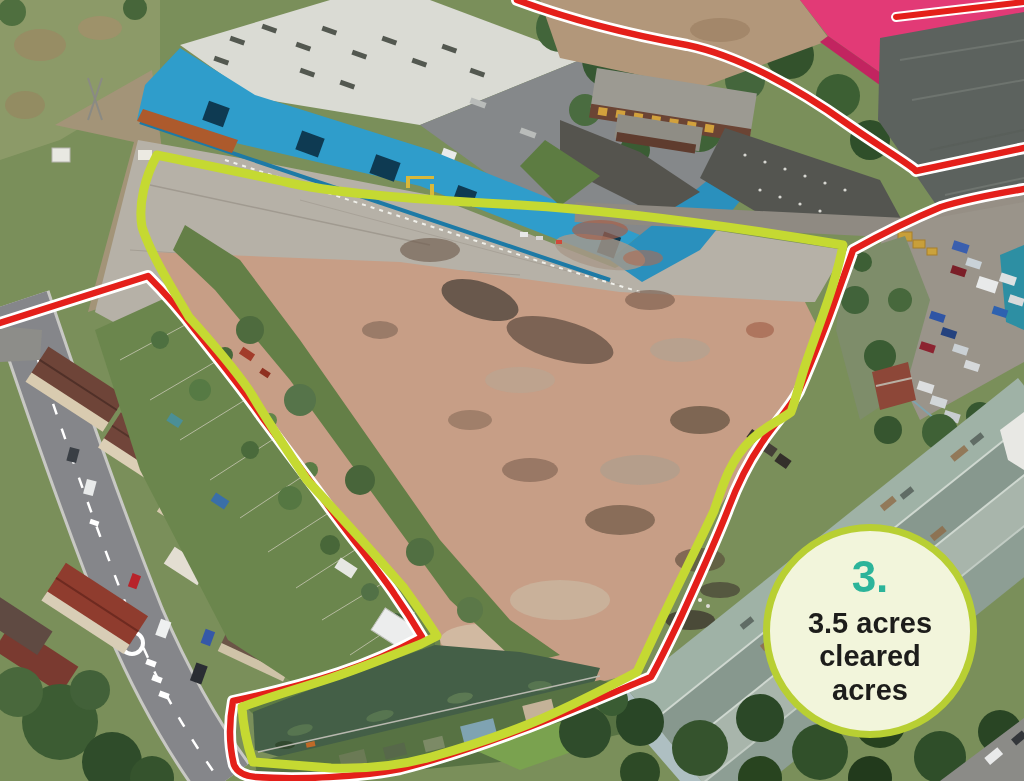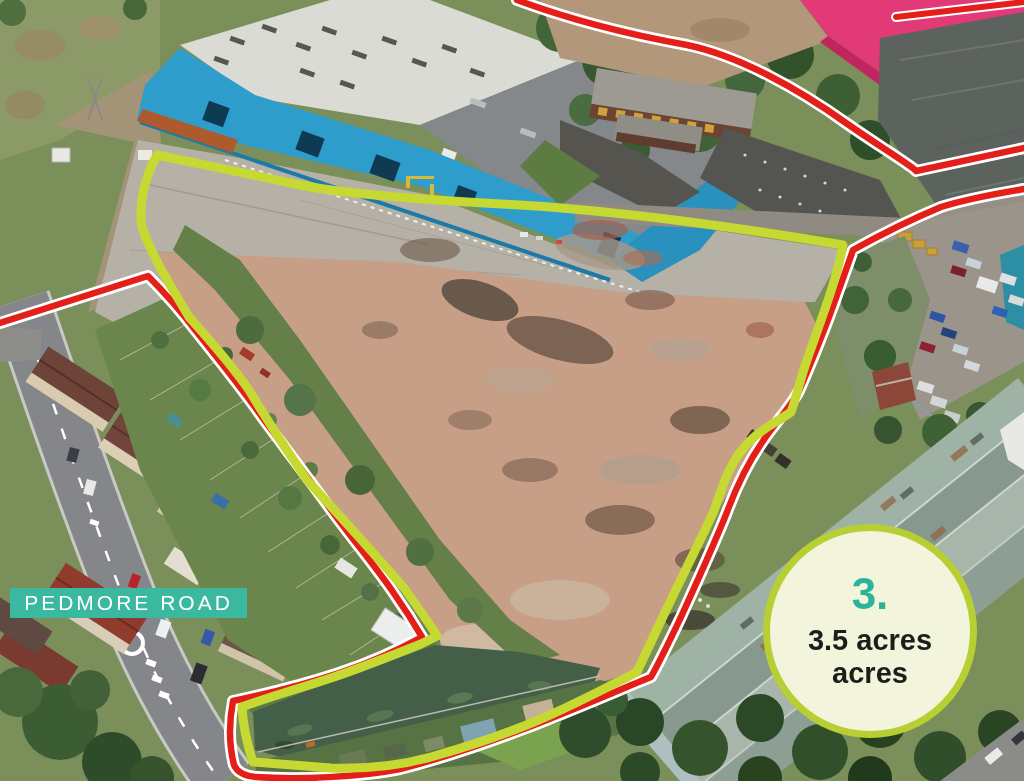--- a/index.html
+++ b/index.html
@@ -405,23 +405,21 @@
     <path d="M517,0 C560,16 620,33 687,45 C740,56 800,90 846,123 C876,144 901,159 914,169 L916,171 L1024,148" stroke="#ffffff" stroke-width="12"></path>
     <path d="M896,17 L1024,2" stroke="#ffffff" stroke-width="10"></path>
     <path d="M0,323 L148,276 C163,291 180,310 196,331 C220,361 244,391 262,417 C285,448 309,479 329,507 C354,541 379,571 395,595 C402,605 412,620 422,637 C398,650 369,663 339,673 C309,683 261,695 233,701 C229,722 229,745 234,765 C237,772 245,776 256,777 C299,780 360,777 400,769 C440,759 481,745 521,730 C561,715 612,693 651,677 C661,659 670,640 681,617 C696,584 714,545 727,512 C737,485 749,461 763,441 C772,427 789,409 799,391 C811,363 828,321 837,295 C843,278 849,262 853,250 C880,235 912,219 941,207 C970,198 1000,193 1024,189" stroke="#e41f1a" stroke-width="6.5"></path>
     <path d="M517,0 C560,16 620,33 687,45 C740,56 800,90 846,123 C876,144 901,159 914,169 L916,171 L1024,148" stroke="#e41f1a" stroke-width="6.5"></path>
     <path d="M896,17 L1024,2" stroke="#e41f1a" stroke-width="6"></path>
 
     <path d="M157,155 C190,162 240,172 290,183 C350,196 450,201 520,205 C600,210 700,221 843,245 C836,283 820,322 807,360 C799,383 797,396 791,412 C776,423 762,428 750,441 C731,459 723,484 714,511 C699,543 676,589 659,625 C650,644 643,659 637,672 C604,689 566,709 529,724 C497,737 463,748 431,757 C398,766 362,769 331,768 L253,762 C247,744 243,724 242,707 C269,697 301,688 331,678 C361,668 401,652 421,644 L437,636 C427,620 414,602 404,588 C372,551 339,515 307,480 C287,451 267,420 249,390 C230,363 207,337 189,317 C172,288 151,255 142,227 C138,204 145,177 157,155 Z" stroke="#c5d932" stroke-width="9"></path>
   </g>
 </svg>
 
-  <div class="road-label">
-    <span>PEDMORE ROAD</span>
-  </div>
 
   <div class="badge">
     <div class="badge-number">3.</div>
     <div class="badge-line">3.5 acres</div>
+    <div class="badge-line">cleared</div>
     <div class="badge-line">acres</div>
   </div>
 
 </div>
 
 </body></html>

